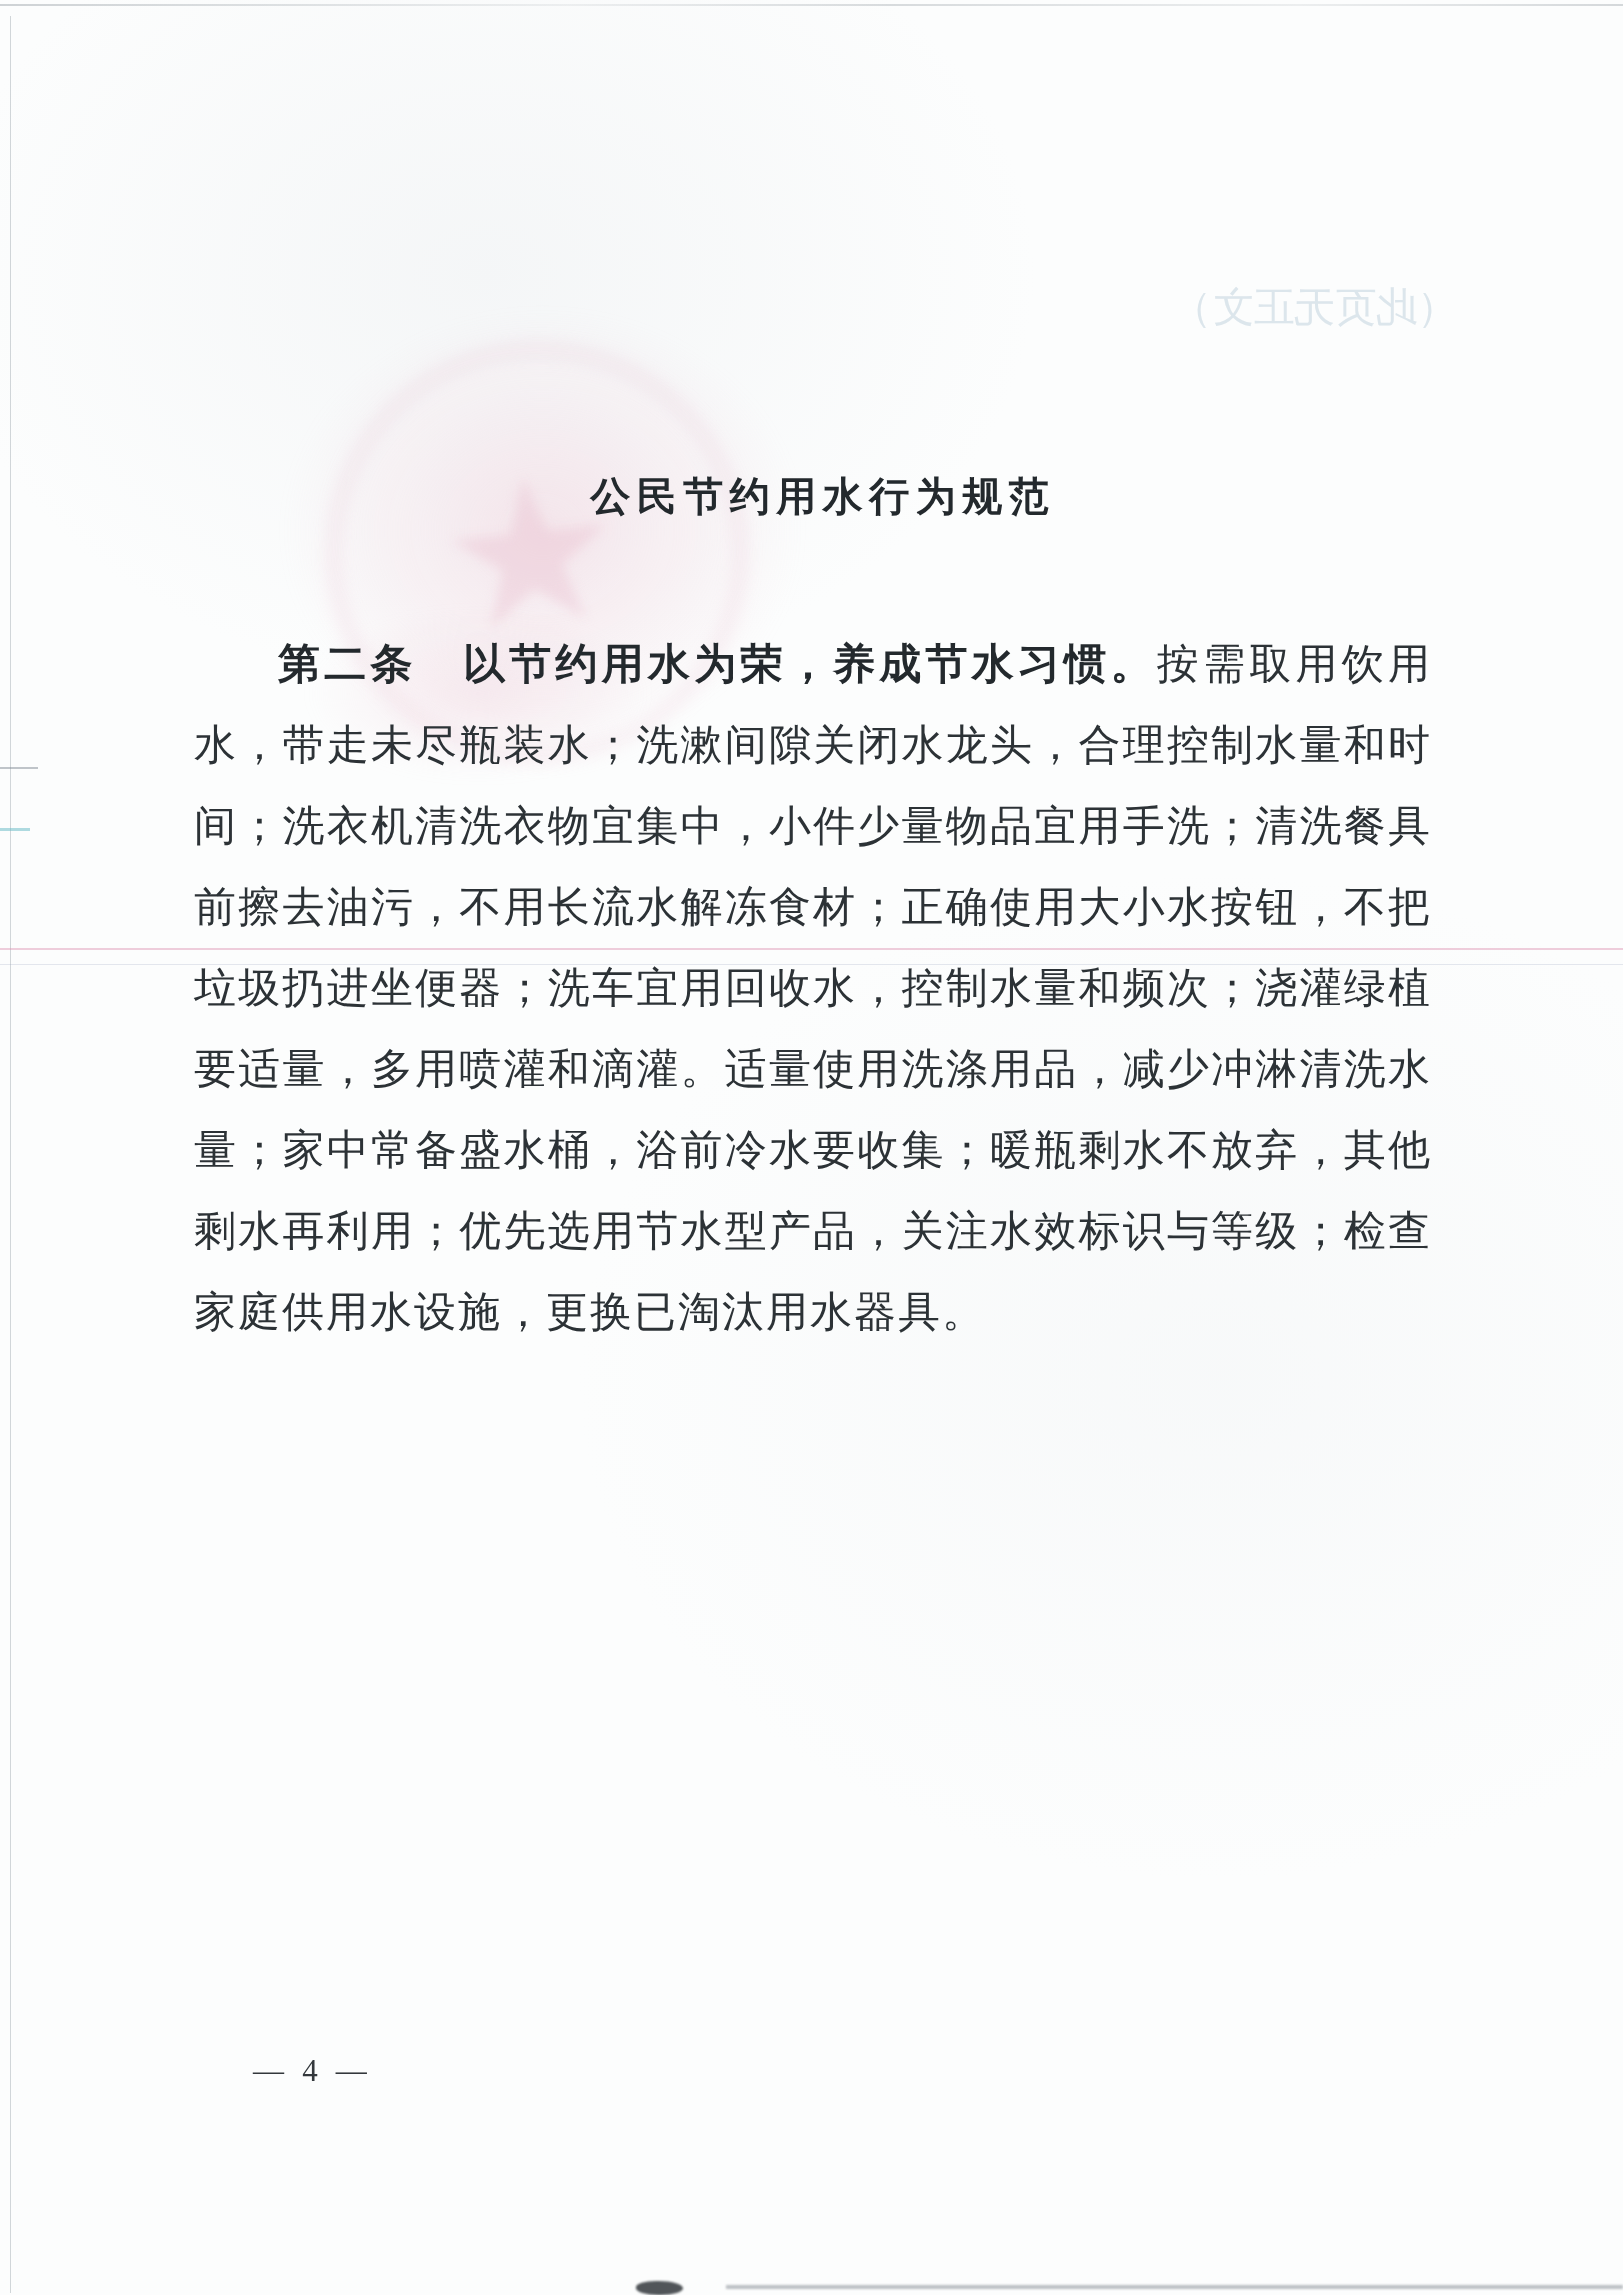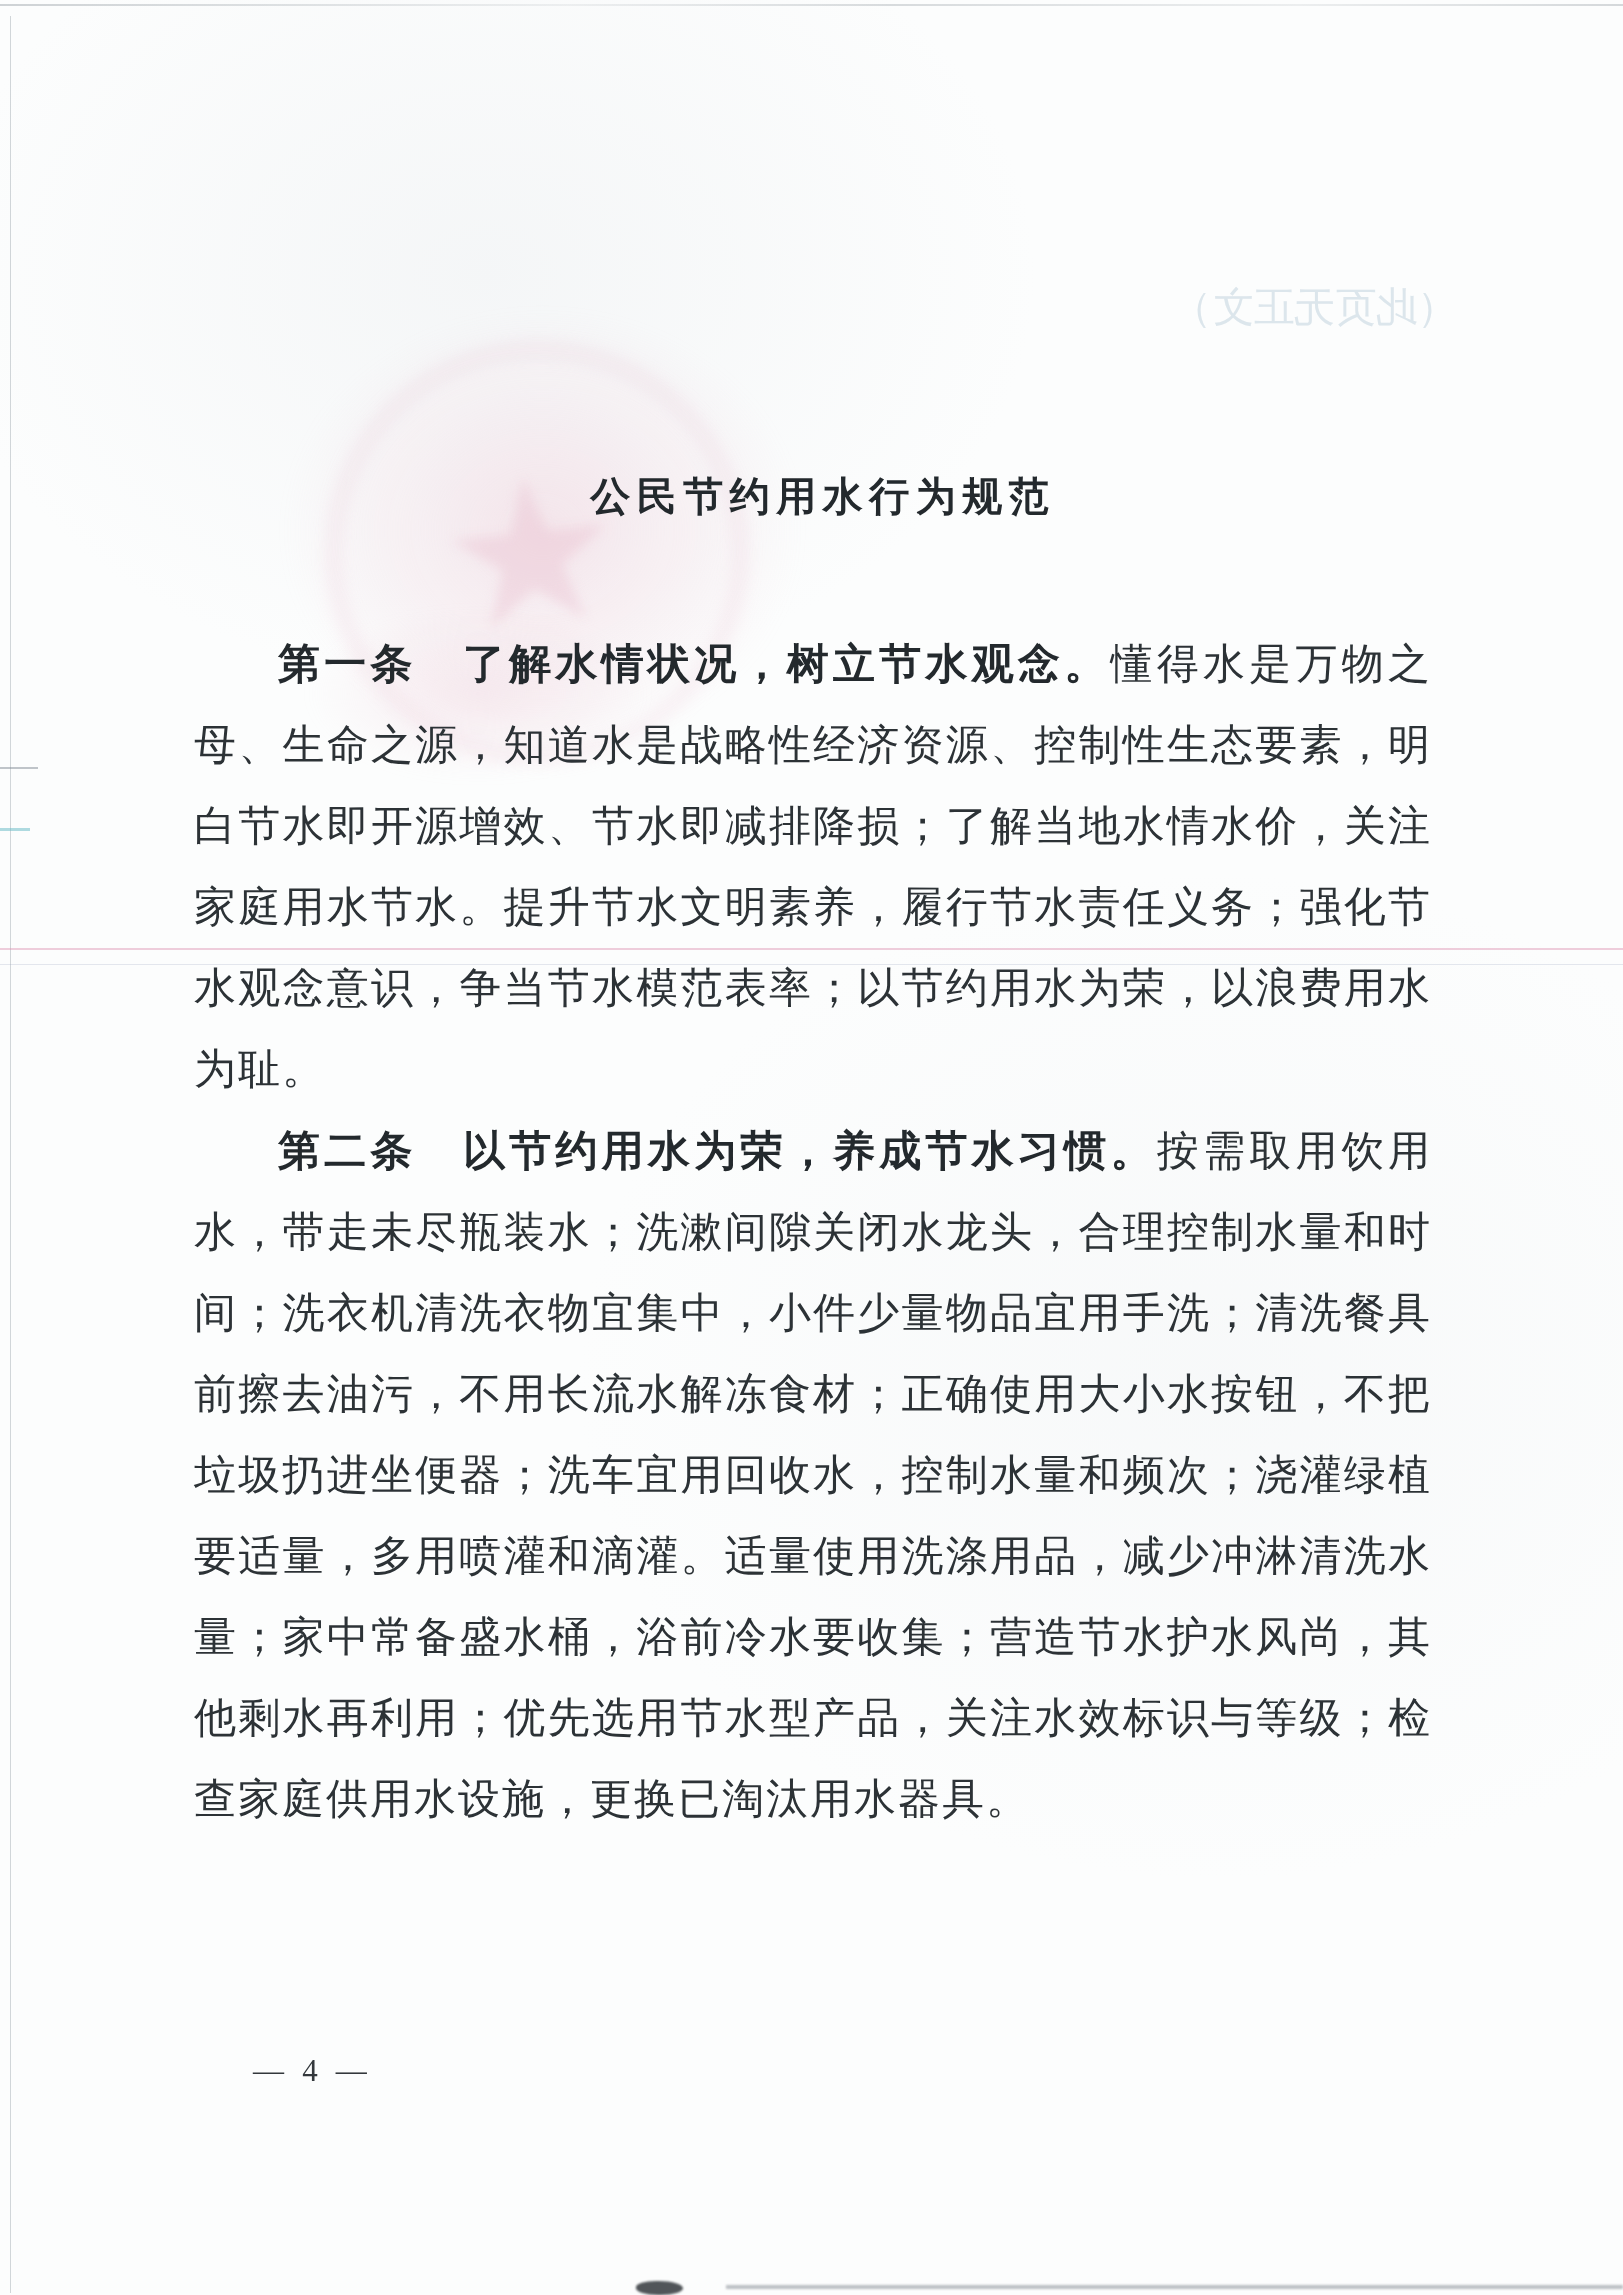--- a/index.html
+++ b/index.html
@@ -144,20 +144,19 @@
   <div class="ghost-note">（此页无正文）</div>
 
   <div class="seal seal-wash"></div>
   <div class="seal seal-ring"></div>
   <div class="seal seal-star">★</div>
   <div class="seal seal-blob-low"></div>
 
   <h1 class="doc-title">公民节约用水行为规范</h1>
 
   <div class="body-text">
-    <p><span class="article-lead">第一条　了解水情状况，树立节水观念。</span><span>懂得水是万物之母、生命之源，知道水是战略性经济资源、控制性生态要素，明白节水即开源增效、节水即减排降损；了解当地水情水价，关注家庭用水节水。提升节水文明素养，履行节水责任义务；强化节水观念意识，争当节水模范表率；以节约用水为荣，以浪费用水为耻。</span></p>
-    <p><span class="article-lead">第二条　以节约用水为荣，养成节水习惯。</span><span>按需取用饮用水，带走未尽瓶装水；洗漱间隙关闭水龙头，合理控制水量和时间；洗衣机清洗衣物宜集中，小件少量物品宜用手洗；清洗餐具前擦去油污，不用长流水解冻食材；正确使用大小水按钮，不把垃圾扔进坐便器；洗车宜用回收水，控制水量和频次；浇灌绿植要适量，多用喷灌和滴灌。适量使用洗涤用品，减少冲淋清洗水量；家中常备盛水桶，浴前冷水要收集；营造节水护水风尚，其他剩水再利用；优先选用节水型产品，关注水效标识与等级；检查家庭供用水设施，更换已淘汰用水器具。</span></p>
+    <p><span class="article-lead">第二条　以节约用水为荣，养成节水习惯。</span><span>按需取用饮用水，带走未尽瓶装水；洗漱间隙关闭水龙头，合理控制水量和时间；洗衣机清洗衣物宜集中，小件少量物品宜用手洗；清洗餐具前擦去油污，不用长流水解冻食材；正确使用大小水按钮，不把垃圾扔进坐便器；洗车宜用回收水，控制水量和频次；浇灌绿植要适量，多用喷灌和滴灌。适量使用洗涤用品，减少冲淋清洗水量；家中常备盛水桶，浴前冷水要收集；暖瓶剩水不放弃，其他剩水再利用；优先选用节水型产品，关注水效标识与等级；检查家庭供用水设施，更换已淘汰用水器具。</span></p>
   </div>
 
   <div class="page-number">— 4 —</div>
 
 </div>
 
 
 </body></html>

